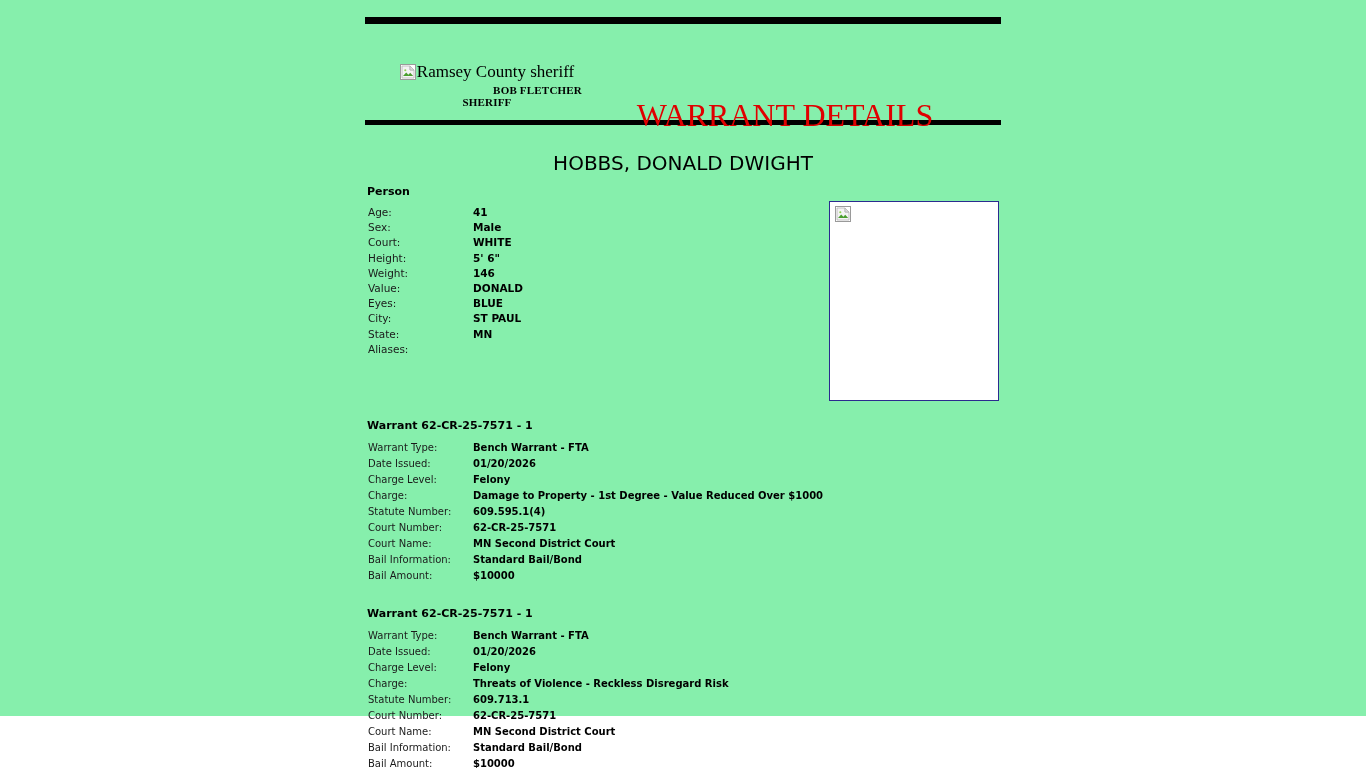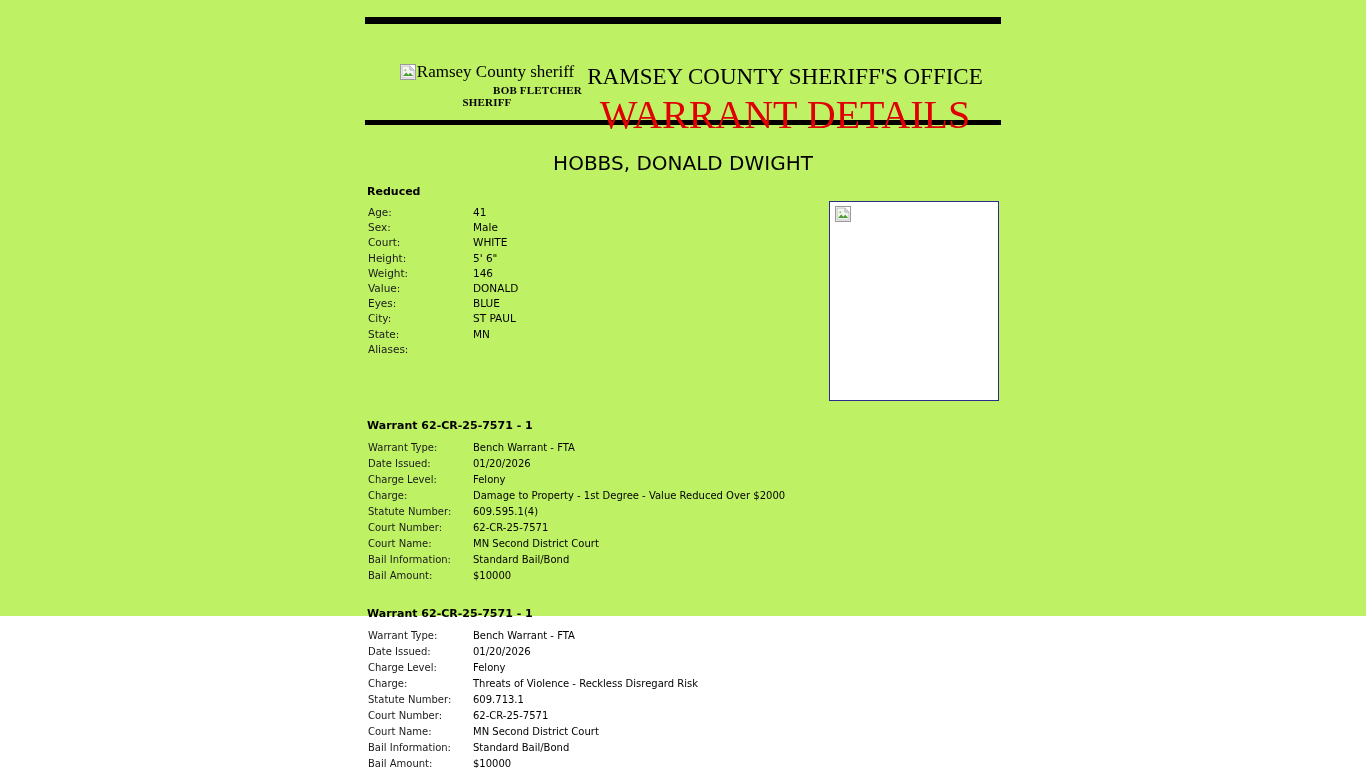--- a/index.html
+++ b/index.html
@@ -12,22 +12,22 @@
     overflow: hidden;
   }
   body {
     font-family: "DejaVu Sans", "Liberation Sans", sans-serif;
     color: #000000;
   }
 
   #page {
     position: relative;
     width: 1366px;
-    height: 616px;
-    background: #bef264;
+    height: 716px;
+    background: #86efac;
   }
 
   
   .header-wrap {
     position: absolute;
     left: 365px;
     top: 17px;
     width: 636px;
   }
   .rule-top {
@@ -95,21 +95,21 @@
     color: #000000;
     white-space: nowrap;
   }
   .warrant-title {
     position: absolute;
     left: 200px;
     top: 68px;
     width: 440px;
     text-align: center;
     font-family: "Liberation Serif", "DejaVu Serif", serif;
-    font-size: 40px;
+    font-size: 32px;
     line-height: 46px;
     color: #e00000;
     white-space: nowrap;
   }
 
   
   .subject-name {
     position: absolute;
     left: 365px;
     top: 151px;
@@ -145,21 +145,21 @@
   }
   .field-label {
     font-family: "DejaVu Sans", "Liberation Sans", sans-serif;
     font-weight: normal;
     color: #1a1a1a;
     width: 105px;
     margin-top: 29px;
   }
   .field-value {
     font-family: "DejaVu Sans", "Liberation Sans", sans-serif;
-    font-weight: normal;
+    font-weight: bold;
     color: #000000;
     margin-top: 37px;
   }
 
   #person-fields { left: 368px; top: 205px; }
 
   
   .photo-box {
     position: absolute;
     left: 829px;
@@ -213,30 +213,29 @@
                 <path d="M2 2 h8 l0 4 l4 0 l0 8 h-12 z" fill="#f4f4f4" stroke="#b5b5b5" stroke-width="0.8"></path>
                 <path d="M10 2 l4 4 h-4 z" fill="#dcdcdc" stroke="#b5b5b5" stroke-width="0.8"></path>
                 <path d="M3 12 l3.2 -3.6 l2.2 2.4 l1.8 -2.1 l3 3.3 z" fill="#4a9e2f"></path>
                 <circle cx="5.3" cy="6.3" r="1.05" fill="#8fd24f"></circle>
                 <path d="M1 15 L15 1" stroke="#ffffff" stroke-width="1.2" opacity="0.0"></path>
               </svg></span><span>Ramsey County sheriff</span></div>
         <div class="sheriff-name">BOB FLETCHER</div>
         <div class="sheriff-title">SHERIFF</div>
       </div>
 
-      <div class="office-title">RAMSEY COUNTY SHERIFF'S OFFICE</div>
       <div class="warrant-title">WARRANT DETAILS</div>
     </div>
 
     <div class="rule-bottom"></div>
   </div>
 
   <div class="subject-name">HOBBS, DONALD DWIGHT</div>
 
-  <div class="section-heading" id="person-heading">Reduced</div>
+  <div class="section-heading" id="person-heading">Person</div>
 
   <table class="field-table" id="person-fields">
     <tbody>
         <tr>
           <td class="field-label">Age:</td>
           <td class="field-value">41</td>
         </tr>
         <tr>
           <td class="field-label">Sex:</td>
           <td class="field-value">Male</td>
@@ -297,21 +296,21 @@
           <tr>
             <td class="field-label">Date Issued:</td>
             <td class="field-value">01/20/2026</td>
           </tr>
           <tr>
             <td class="field-label">Charge Level:</td>
             <td class="field-value">Felony</td>
           </tr>
           <tr>
             <td class="field-label">Charge:</td>
-            <td class="field-value">Damage to Property - 1st Degree - Value Reduced Over $2000</td>
+            <td class="field-value">Damage to Property - 1st Degree - Value Reduced Over $1000</td>
           </tr>
           <tr>
             <td class="field-label">Statute Number:</td>
             <td class="field-value">609.595.1(4)</td>
           </tr>
           <tr>
             <td class="field-label">Court Number:</td>
             <td class="field-value">62-CR-25-7571</td>
           </tr>
           <tr>

